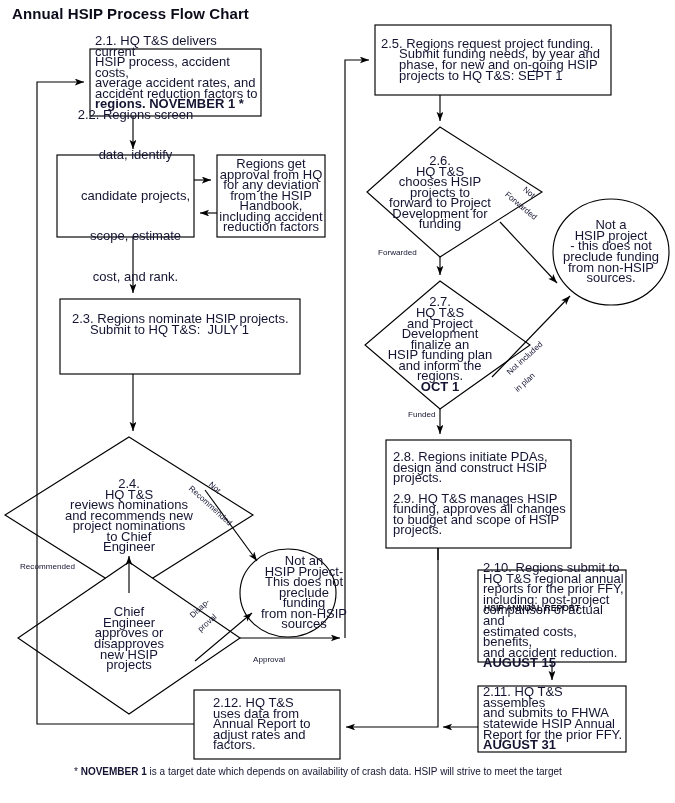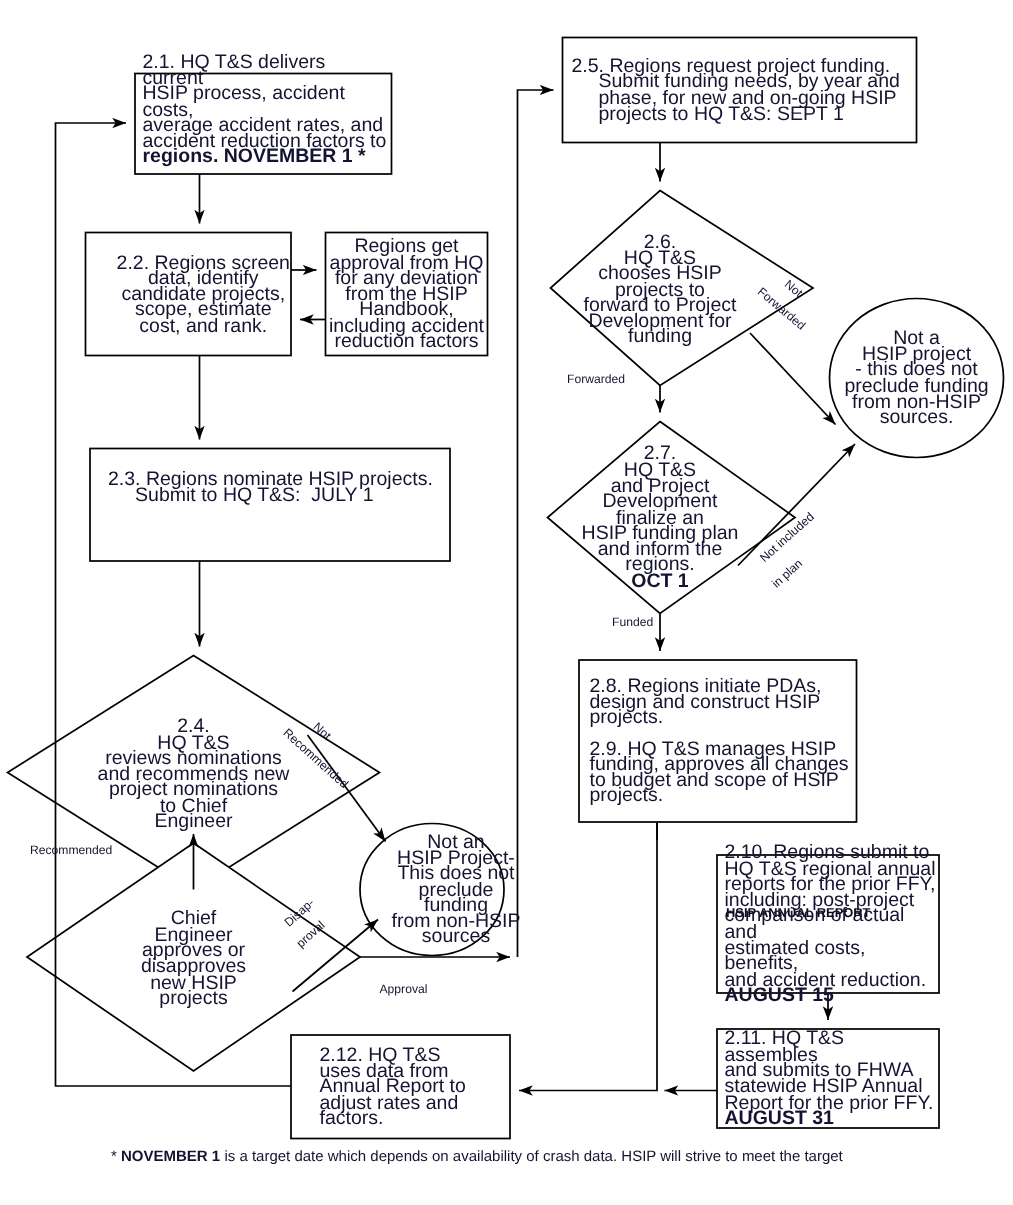--- a/index.html
+++ b/index.html
@@ -66,20 +66,21 @@
     width:620px;
     margin-left:36px;
   }
   .foot b{font-weight:bold;}
 </style>
 </head>
 <body>
 
 <div id="page">
 
+  <div class="ttl" style="left:12px; top:5px;">Annual HSIP Process Flow Chart</div>
 
   <svg id="svg-layer" viewBox="0 0 675 803">
     <defs>
       <marker id="ah" markerWidth="9" markerHeight="9" refX="8" refY="3" orient="auto" markerUnits="strokeWidth">
         <path d="M0,0 L8,3 L0,6 L2,3 z" fill="#000"></path>
       </marker>
     </defs>
 
     <g stroke="#000" fill="none" stroke-width="1.15">
 
@@ -143,21 +144,21 @@
   </svg>
 
   <div class="tbox lft" style="left:95px; top:50px; width:163px; height:46px;">
     <span>2.1. HQ T&amp;S delivers current</span>
     <span>HSIP process, accident costs,</span>
     <span>average accident rates, and</span>
     <span>accident  reduction factors to</span>
     <span><b>regions.  NOVEMBER 1 *</b></span>
   </div>
 
-  <div class="tbox ctr" style="left:58px; top:156px; width:155px; height:80px;">
+  <div class="tbox ctr" style="left:58px; top:156px; width:155px; height:80px;gap:30px;">
     <span>2.2. Regions screen</span>
     <span>data, identify</span>
     <span>candidate projects,</span>
     <span>scope, estimate</span>
     <span>cost, and rank.</span>
   </div>
 
   <div class="tbox ctr" style="left:218px; top:156px; width:106px; height:80px;">
     <span>Regions get</span>
     <span>approval from HQ</span>

